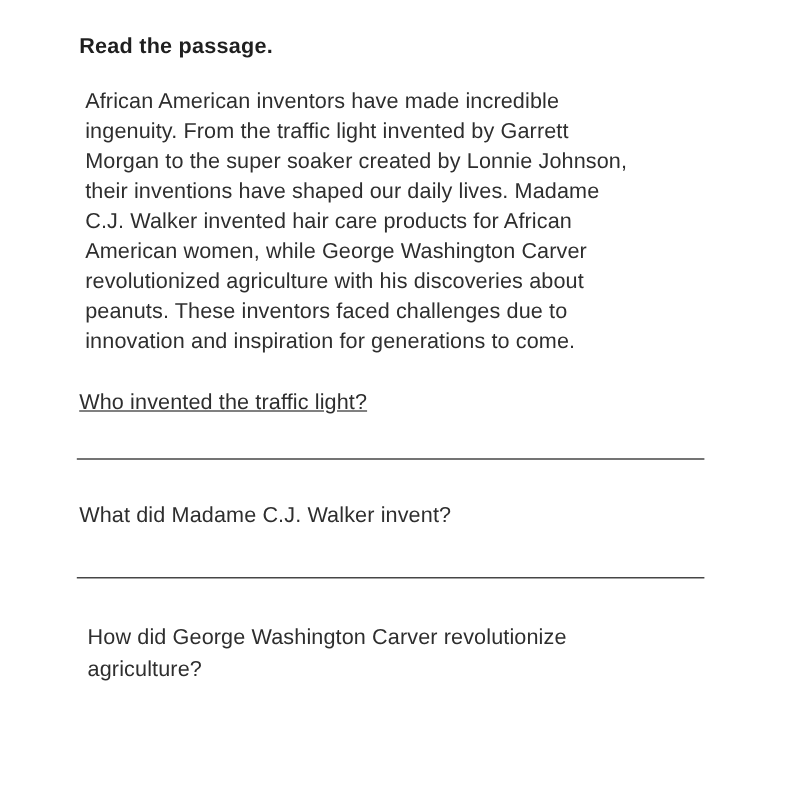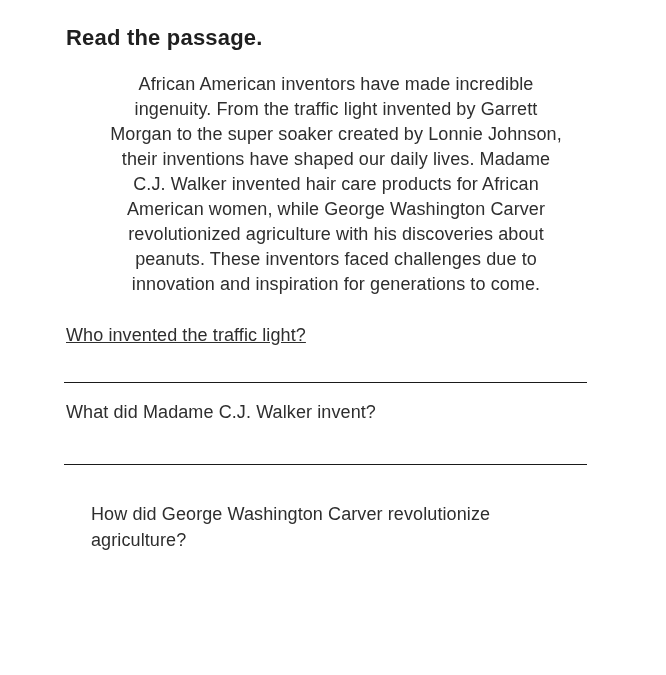--- a/index.html
+++ b/index.html
@@ -8,47 +8,46 @@
     position: relative;
     width: 666px;
     height: 675px;
     background: #ffffff;
     overflow: hidden;
     font-family: "Liberation Sans", sans-serif;
     color: #262626;
     padding: 27px 0 0 66px;
   }
   .heading {
-    font-size: 22px;
+    font-size: 18px;
     line-height: 22px;
     font-weight: 700;
     letter-spacing: 0.2px;
     color: #1f1f1f;
   }
   .passage {
     margin-top: 23px;
     margin-left: 5px;
     width: 530px;
     font-size: 18px;
     line-height: 25px;
     letter-spacing: 0.1px;
     color: #2e2e2e;
-    text-align: center;
   }
   .passage-line { white-space: nowrap; }
   .answer-heading { margin-top: 32px; }
   .question {
     font-size: 18px;
     line-height: 22px;
     letter-spacing: 0.1px;
     color: #2e2e2e;
   }
   .q1 { margin-top: 27px; text-decoration: underline; }
-  .q2 { margin-top: 18px; }
-  .q3 { margin-top: 36px; margin-left: 25px; width: 470px; line-height: 26px; white-space: normal; }
+  .q2 { margin-top: 35px; }
+  .q3 { margin-top: 36px; margin-left: 7px; width: 470px; line-height: 26px; white-space: normal; }
   .answer-line {
     width: 523px;
     height: 0;
     margin-left: -2px;
     border-bottom: 1.5px solid #1a1a1a;
   }
   .al1 { margin-top: 36px; }
   .al2 { margin-top: 41px; }
 </style>
 </head>

